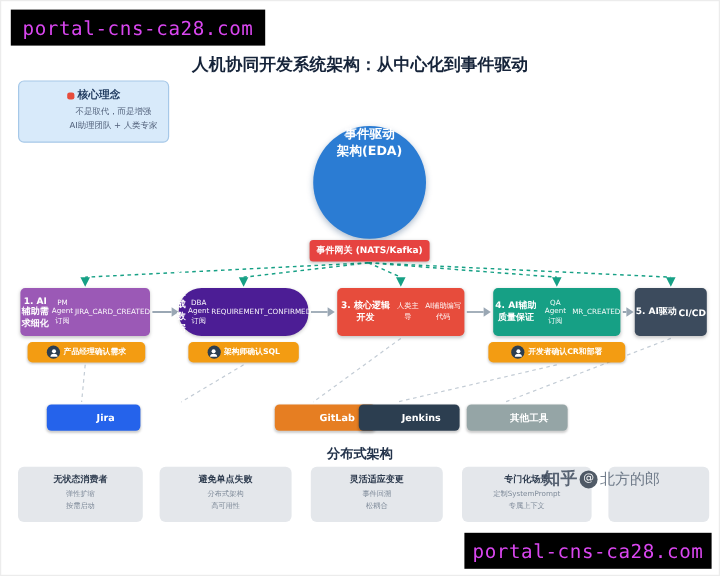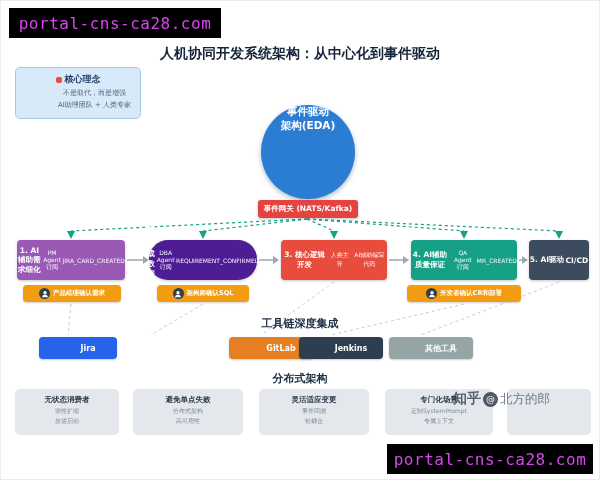--- a/index.html
+++ b/index.html
@@ -137,21 +137,20 @@
   <div class="confirm" style="left:156px;width:92px;">
     <span class="ic">
       <svg viewBox="0 0 10 10" width="8" height="8">
           <circle cx="5" cy="3.4" r="2.1" fill="#fff"></circle>
           <path d="M1.3 9.2 a3.7 3.2 0 0 1 7.4 0 Z" fill="#fff"></path>
         </svg>
     </span>
     <span>架构师确认SQL</span>
   </div>
 
-  <div class="sect" style="top:315px;">工具链深度集成</div>
 
   <div class="tool" style="left: 38px; width: 58px; background-color: rgb(37, 99, 235);">Jira</div>
   <div class="tool" style="left: 228px; width: 64px; background-color: rgb(230, 126, 34);">GitLab</div>
   <div class="tool" style="left: 298px; width: 64px; background-color: rgb(44, 62, 80);">Jenkins</div>
   <div class="tool" style="left: 388px; width: 64px; background-color: rgb(149, 165, 166);">其他工具</div>
 
   <div class="sect" style="top:370px;">分布式架构</div>
 
   <div class="adv" style="left:14px;width:104px;">
     <div class="t">无状态消费者</div>

